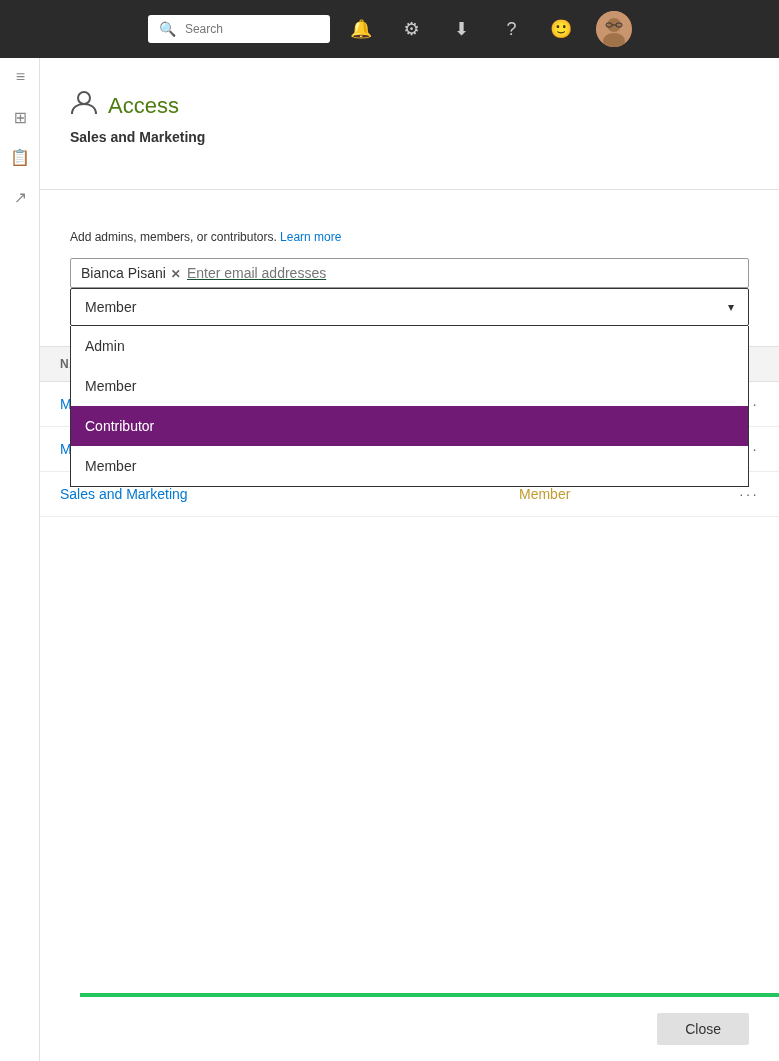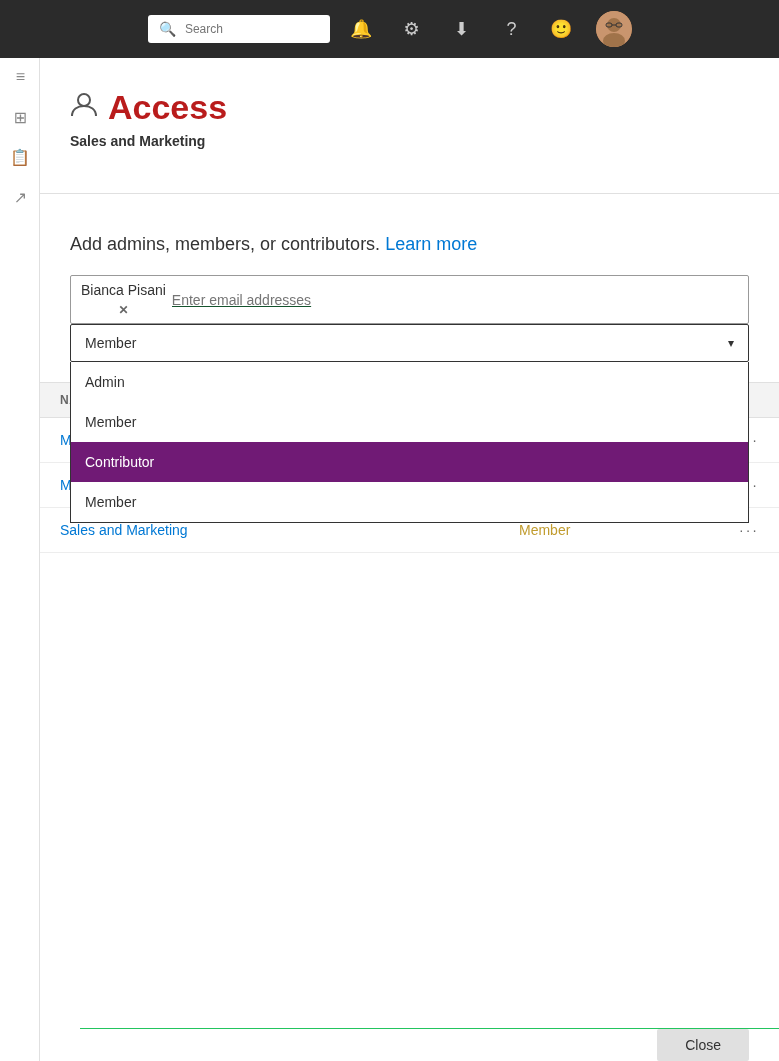--- a/index.html
+++ b/index.html
@@ -109,23 +109,23 @@
     }
 
     .access-title {
       display: flex;
       align-items: center;
       gap: 10px;
       margin-bottom: 6px;
     }
 
     .access-title h1 {
-      font-size: 34px;
-      font-weight: 700;
-      color: #b91c1c;
+      font-size: 22px;
+      font-weight: 400;
+      color: #4d7c0f;
     }
 
     .access-person-icon {
       font-size: 26px;
       color: #555;
     }
 
     .access-subtitle {
       font-size: 14px;
       font-weight: 600;
@@ -139,23 +139,23 @@
       background: #e0e0e0;
       margin: 0 0 20px 0;
     }
 
     
     .panel-body {
       padding: 20px 30px;
     }
 
     .add-description {
-      font-size: 18px;
-      color: #333;
-      margin-bottom: 20px;
+      font-size: 12px;
+      color: #333;
+      margin-bottom: 14px;
     }
 
     .add-description a {
       color: #0078d4;
       text-decoration: none;
     }
 
     
     .email-input-row {
       display: flex;
@@ -164,26 +164,25 @@
       border-radius: 2px;
       padding: 6px 10px;
       margin-bottom: 0;
       background: white;
       flex-wrap: wrap;
       gap: 6px;
     }
 
     .tag {
       display: flex;
-      align-items: center;
+      align-items: flex-end;
       gap: 5px;
       background: transparent;
       font-size: 14px;
       color: #333;
-      flex-direction: column;
     }
 
     .tag-close {
       cursor: pointer;
       color: #666;
       font-size: 12px;
       font-weight: bold;
     }
 
     .email-input-row input {
@@ -313,25 +312,25 @@
       cursor: pointer;
       letter-spacing: 2px;
     }
 
     
     .footer {
       position: absolute;
       bottom: 0;
       right: 0;
       left: 40px;
-      padding: 0 30px;
+      padding: 16px 30px;
       display: flex;
       justify-content: flex-end;
       background: white;
-      border-top: 1px solid #22c55e;
+      border-top: 4px solid #22c55e;
     }
 
     .close-btn {
       background: #e0e0e0;
       border: none;
       padding: 8px 28px;
       font-size: 14px;
       color: #333;
       cursor: pointer;
       border-radius: 2px;

